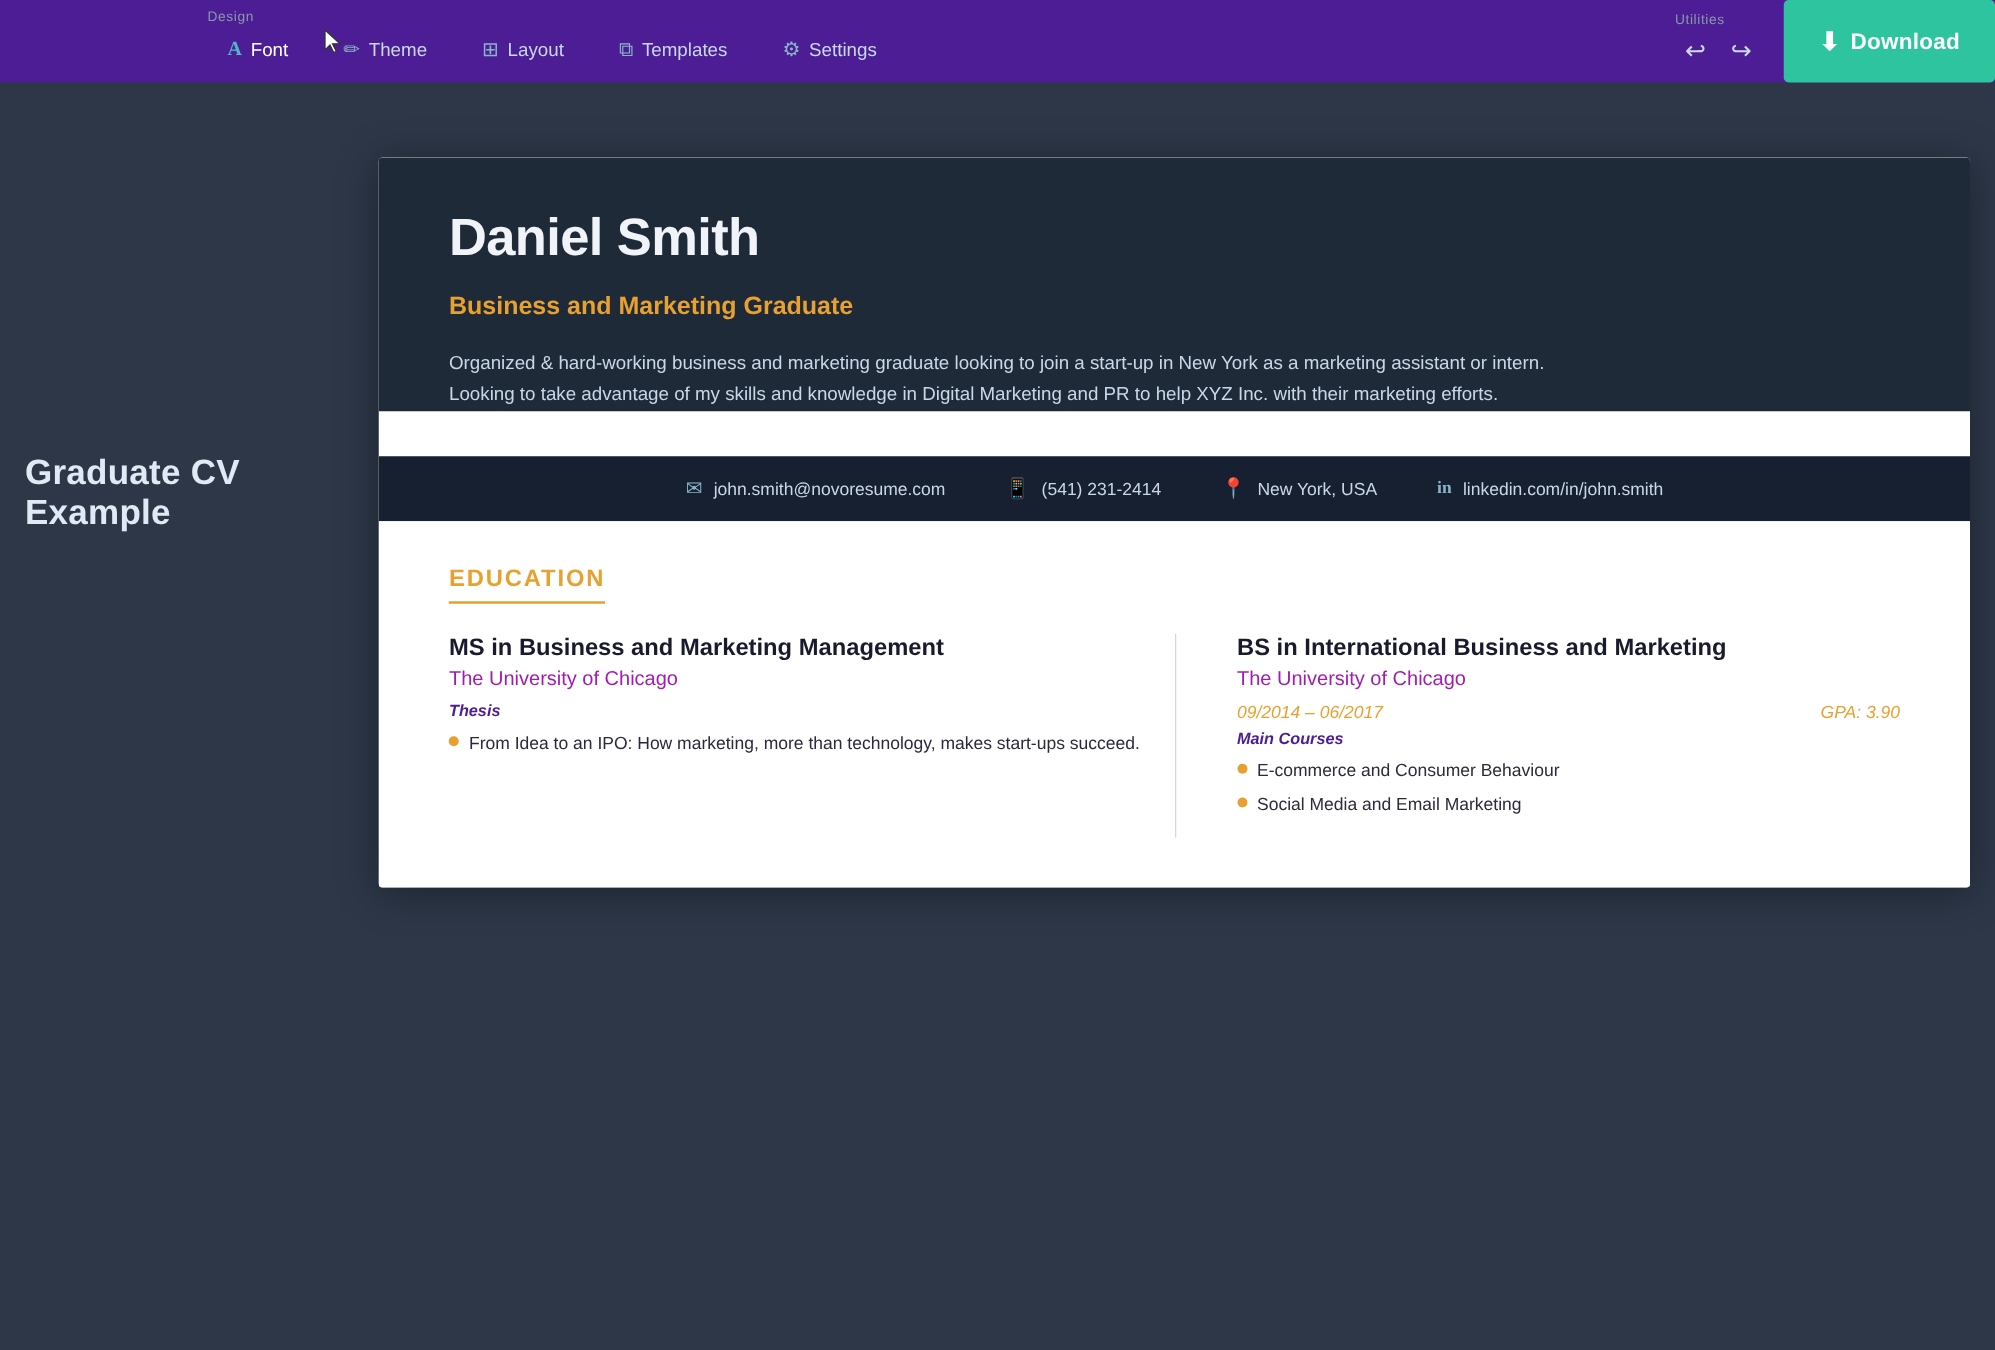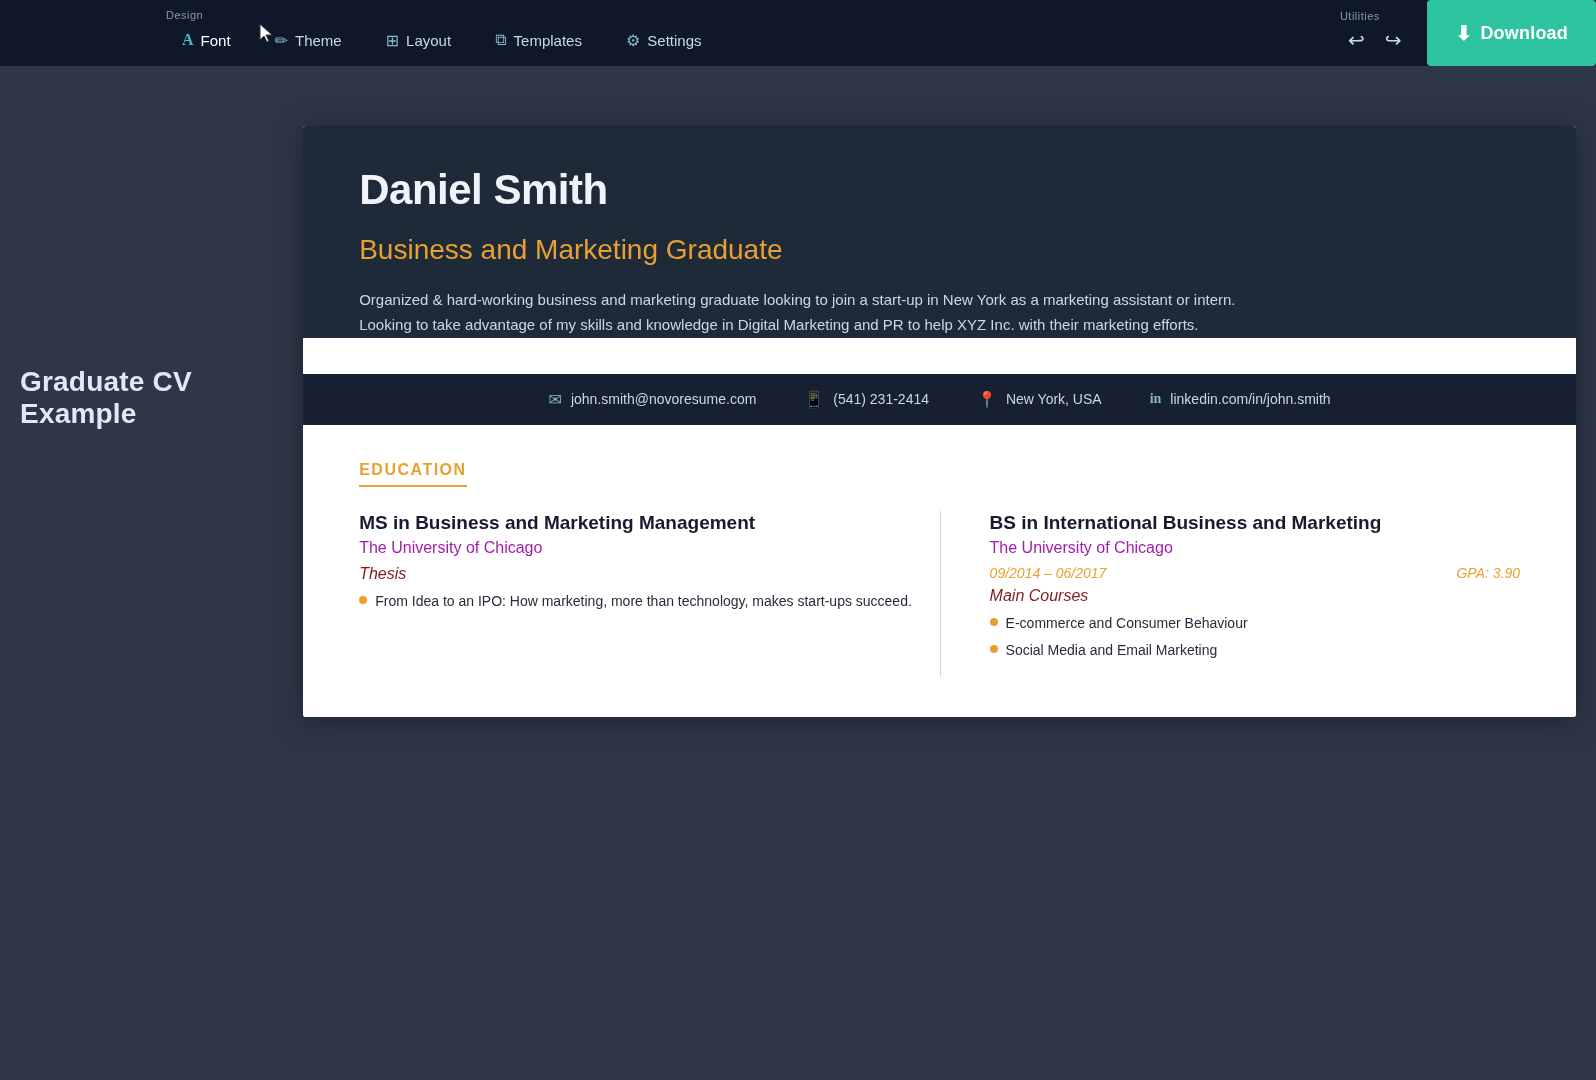--- a/index.html
+++ b/index.html
@@ -7,21 +7,21 @@
       font-family: 'Segoe UI', Arial, sans-serif;
       background: #2d3748;
       min-height: 1080px;
       overflow-x: hidden;
     }
 
     
     .topbar {
       display: flex;
       align-items: center;
-      background: #0f172a;
+      background: #4c1d95;
       height: 66px;
       padding: 0 0 0 160px;
       position: relative;
     }
     .design-group {
       display: flex;
       flex-direction: column;
       margin-right: 0;
     }
     .design-label {
@@ -137,22 +137,22 @@
       padding: 40px 56px 0 56px;
     }
     .cv-name {
       font-size: 42px;
       font-weight: 700;
       color: #f0f4f8;
       margin-bottom: 8px;
       letter-spacing: -0.5px;
     }
     .cv-title {
-      font-size: 28px;
-      font-weight: 400;
+      font-size: 20px;
+      font-weight: 700;
       color: #e8a030;
       margin-bottom: 22px;
       margin-top: 20px;
     }
     .cv-summary {
       font-size: 15px;
       color: #c8d8e8;
       line-height: 1.65;
       margin-bottom: 36px;
       max-width: 920px;
@@ -179,21 +179,21 @@
       font-size: 16px;
       color: #8ab4c8;
     }
 
     
     .cv-body {
       background: #fff;
       padding: 36px 56px 40px 56px;
     }
     .cv-section-title {
-      font-size: 16px;
+      font-size: 19px;
       font-weight: 800;
       color: #e8a030;
       letter-spacing: 1.5px;
       text-transform: uppercase;
       border-bottom: 2px solid #e8a030;
       padding-bottom: 6px;
       margin-bottom: 24px;
       display: inline-block;
     }
     .cv-edu-grid {
@@ -224,24 +224,25 @@
       display: flex;
       justify-content: space-between;
       align-items: center;
     }
     .cv-edu-gpa {
       font-size: 14px;
       color: #e8a030;
       font-style: italic;
     }
     .cv-edu-sub-label {
-      font-size: 16px;
-      color: #7f1d1d;
+      font-size: 13px;
+      color: #4c1d95;
       font-style: italic;
       margin-bottom: 8px;
+      font-weight: bold;
     }
     .cv-edu-bullet {
       display: flex;
       align-items: flex-start;
       gap: 8px;
       font-size: 14px;
       color: #2a2a3a;
       margin-bottom: 6px;
       line-height: 1.5;
     }

